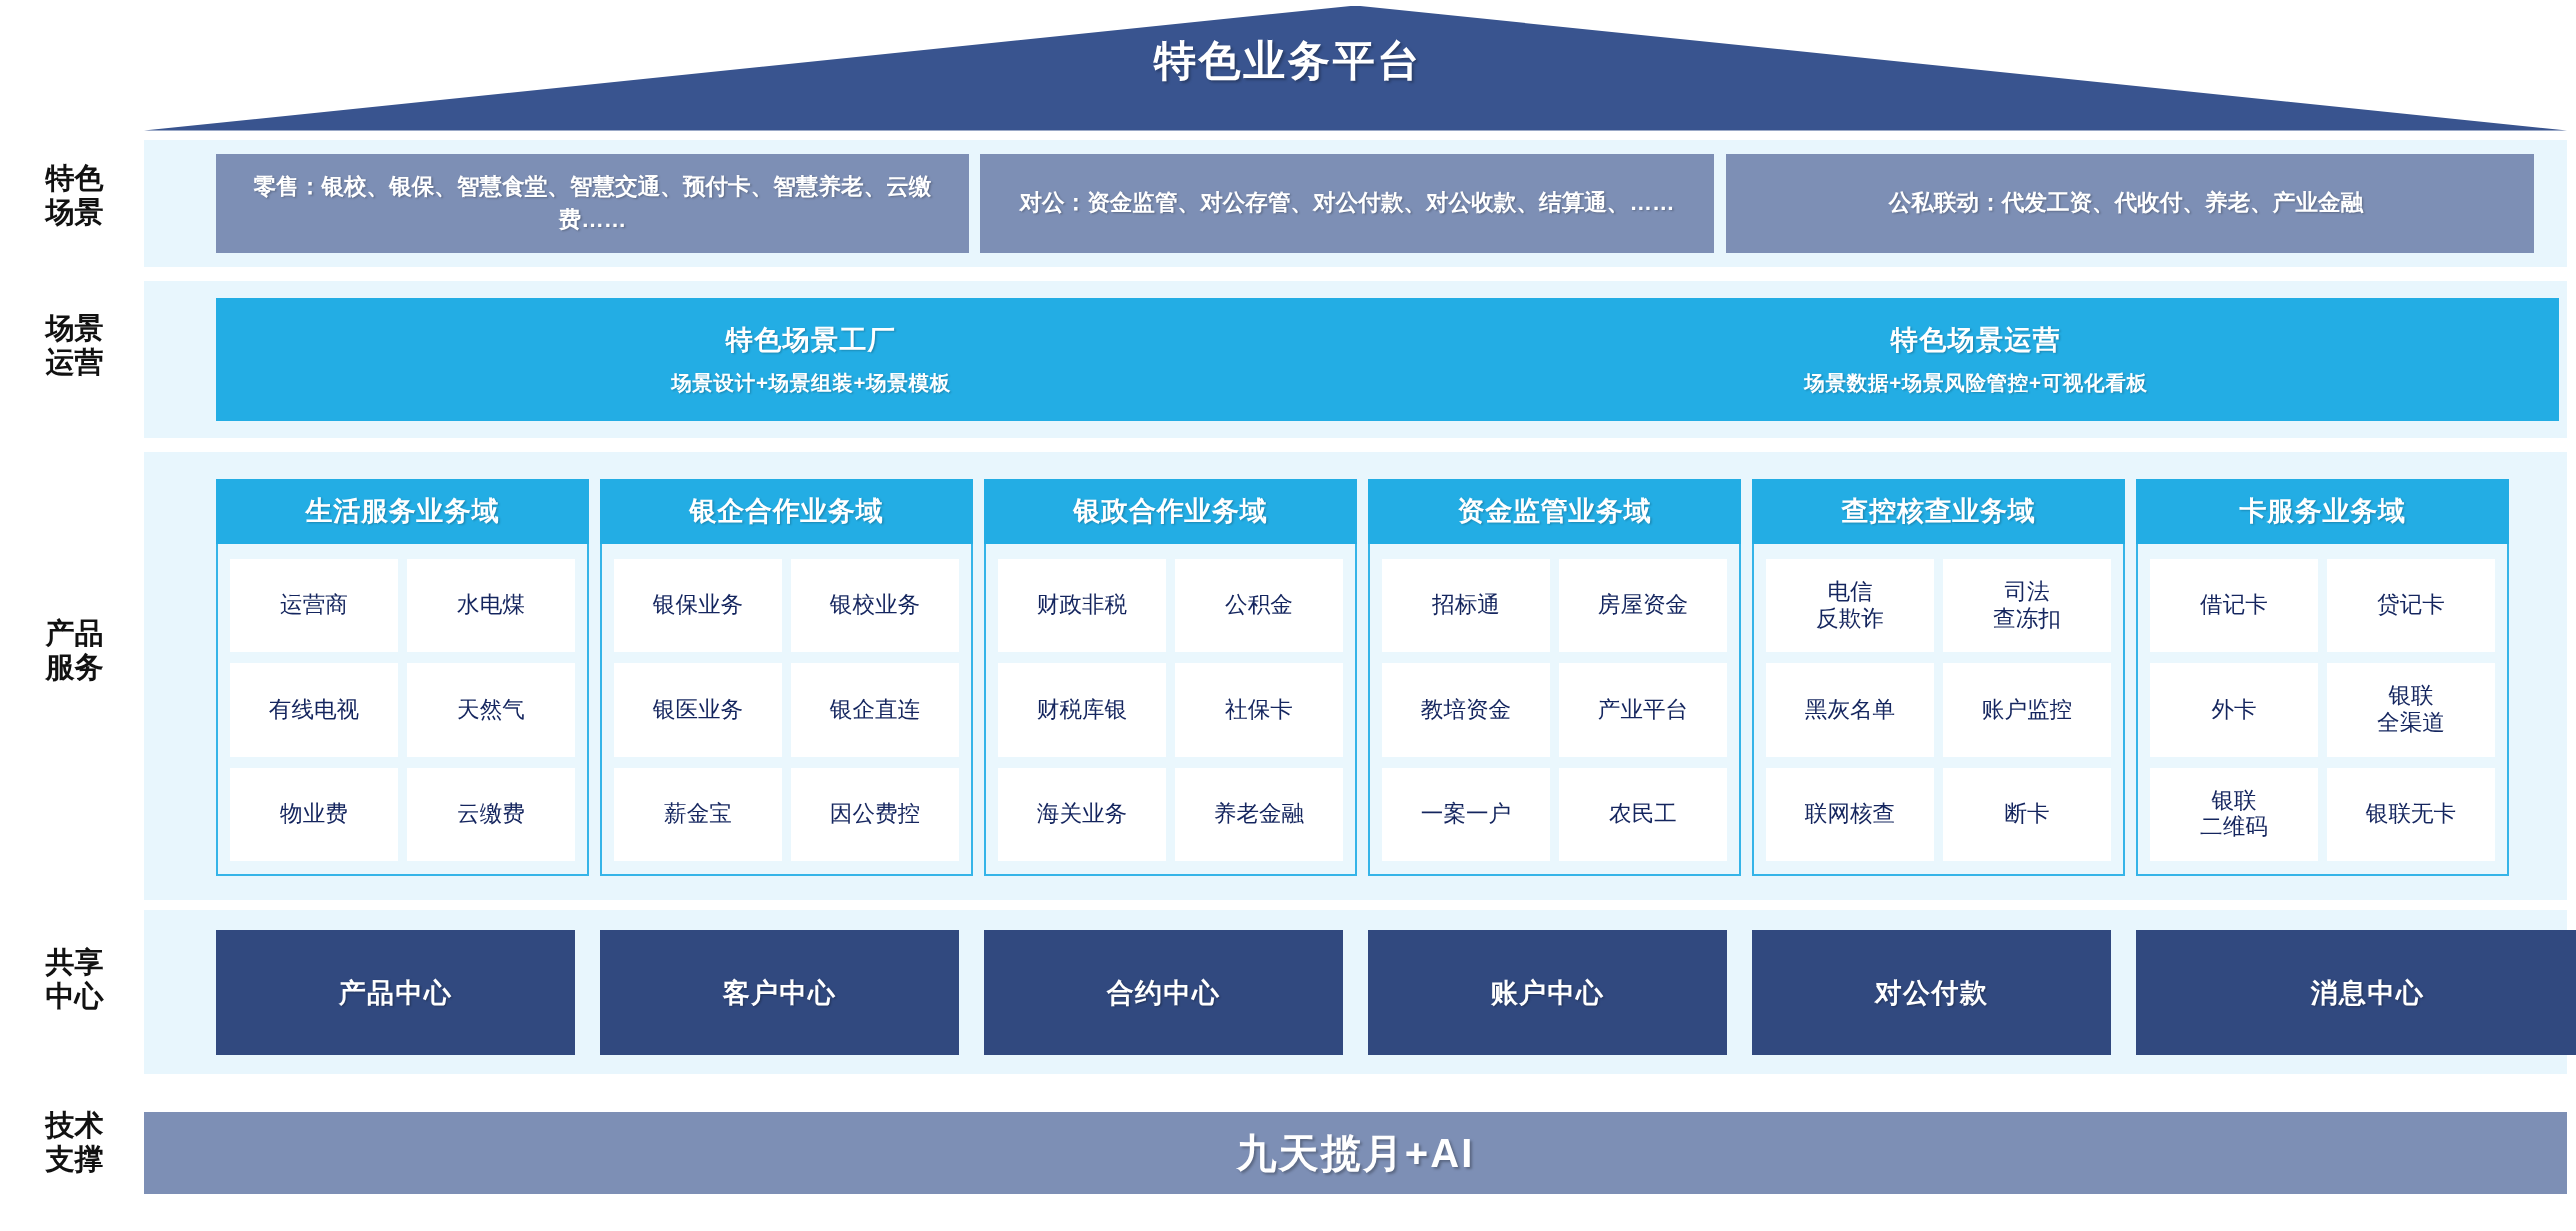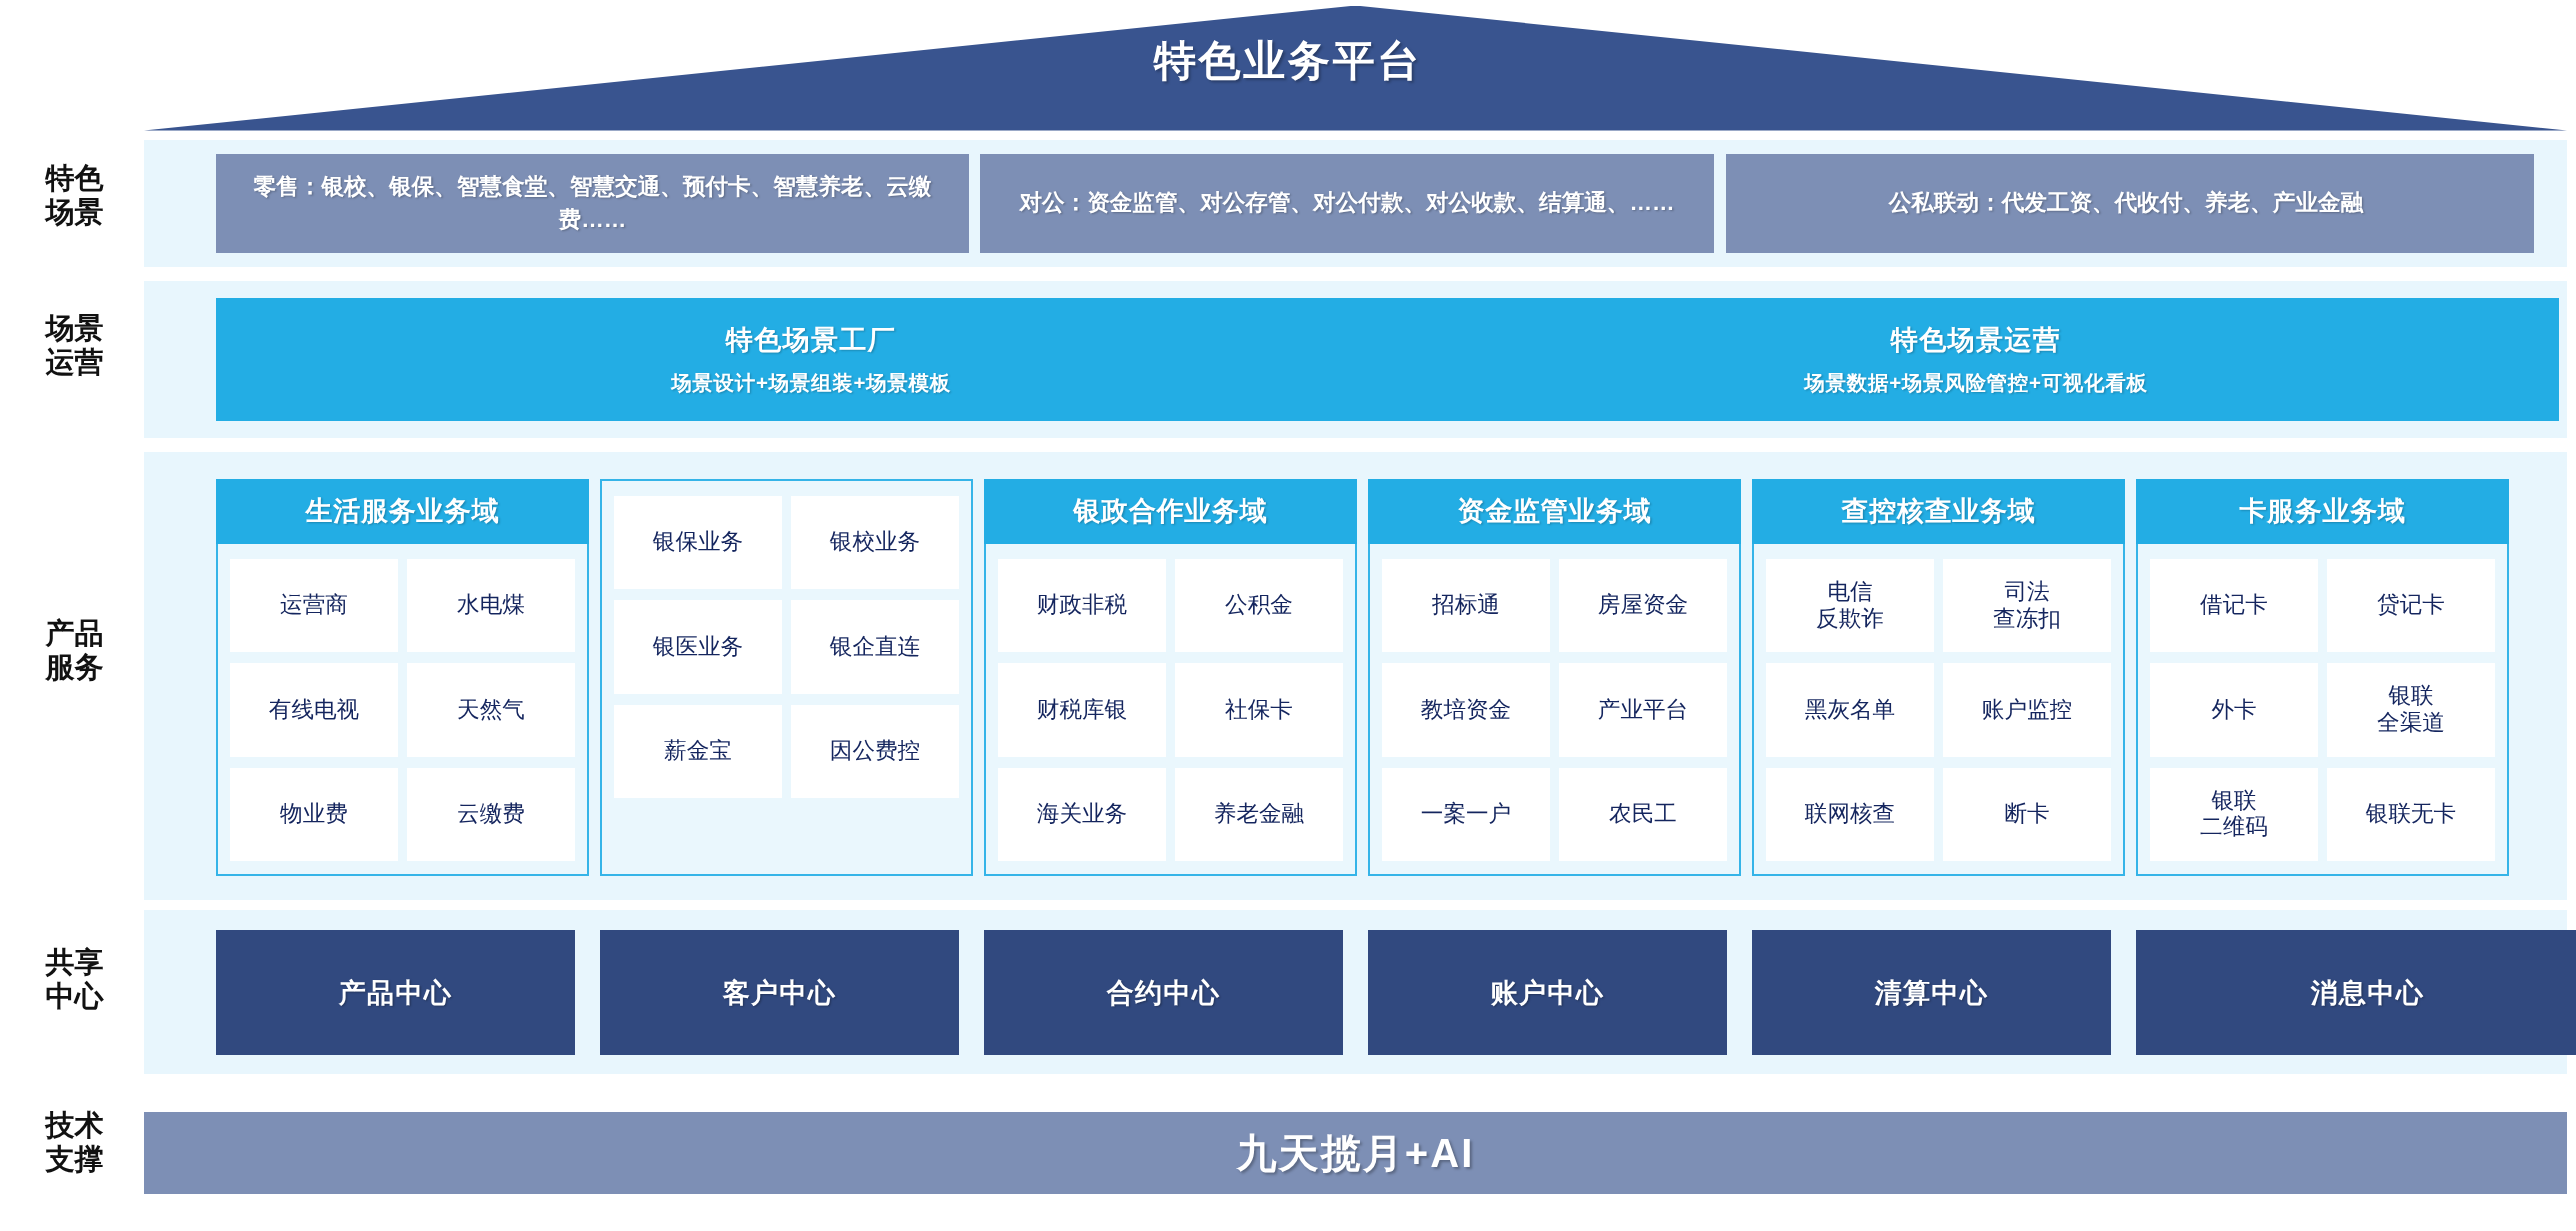--- a/index.html
+++ b/index.html
@@ -138,20 +138,21 @@
     <div class="cell">运营商</div>
     <div class="cell">水电煤</div>
     <div class="cell">有线电视</div>
     <div class="cell">天然气</div>
     <div class="cell">物业费</div>
     <div class="cell">云缴费</div>
   </div>
 </div>
 
 <div class="domain-col" style="left:600px;">
+  <div class="domain-head">银企合作业务域</div>
   <div class="domain-grid">
     <div class="cell">银保业务</div>
     <div class="cell">银校业务</div>
     <div class="cell">银医业务</div>
     <div class="cell">银企直连</div>
     <div class="cell">薪金宝</div>
     <div class="cell">因公费控</div>
   </div>
 </div>
 
@@ -205,17 +206,17 @@
 二维码</div>
     <div class="cell">银联无卡</div>
   </div>
 </div>
 
 <div class="band" id="band-share"></div>
 <div class="center-box" style="left:216px;width:359px;">产品中心</div>
 <div class="center-box" style="left:600px;width:359px;">客户中心</div>
 <div class="center-box" style="left:984px;width:359px;">合约中心</div>
 <div class="center-box" style="left:1368px;width:359px;">账户中心</div>
-<div class="center-box" style="left:1752px;width:359px;">清算中心</div>
+<div class="center-box" style="left:1752px;width:359px;">对公付款</div>
 <div class="center-box" style="left:2136px;width:423px;padding-left:20px;">消息中心</div>
 
 <div id="tech-bar">九天揽月+AI</div>
 
 
 </body></html>

